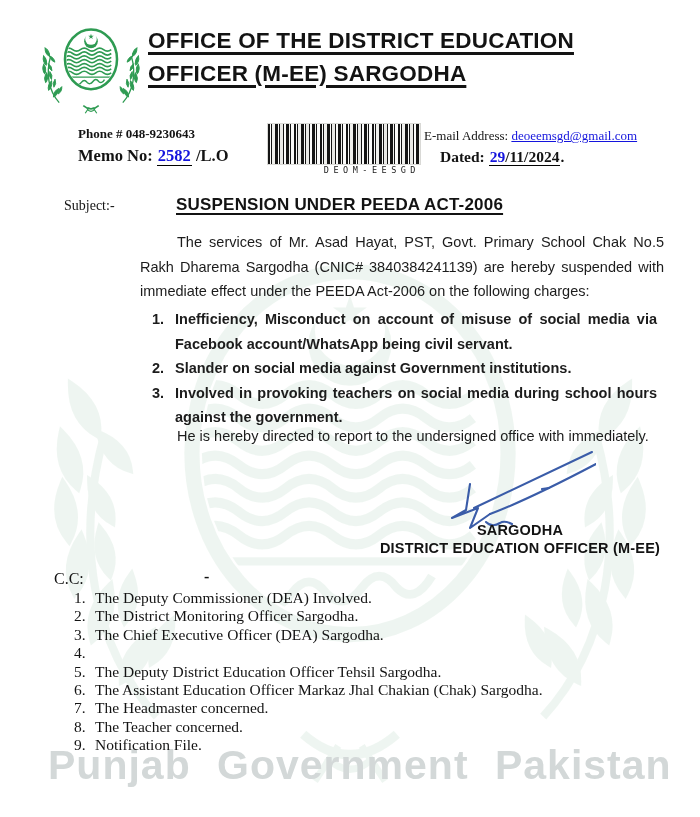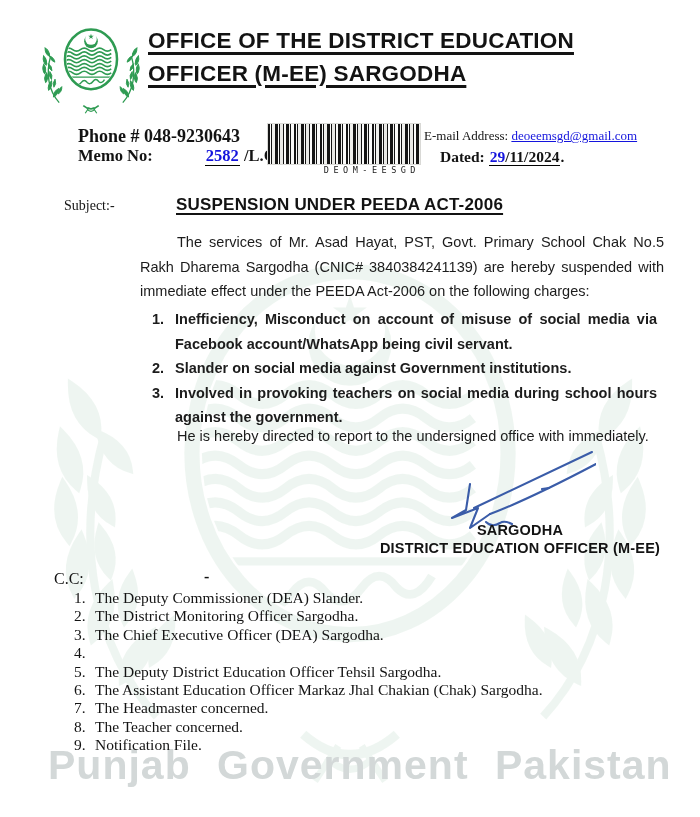--- a/index.html
+++ b/index.html
@@ -29,23 +29,23 @@
     left:148px; top:24px; width:436px; text-align:left;
     font-family:"Liberation Sans", sans-serif; font-weight:bold;
     font-size:22.5px; line-height:33px; letter-spacing:0.2px;
   }
   .titles .tl {
     text-decoration:underline; text-decoration-thickness:2.5px;
     text-underline-offset:4px;
   }
 
   
-  .phone { left:78px; top:126px; font-weight:bold; font-size:18px; }
+  .phone { left:78px; top:126px; font-weight:bold; font-size:13px; }
   .memo  { left:78px; top:146px; font-weight:bold; font-size:16.5px; }
-  .memo .blue-ul { color:#1414dd; border-bottom:1.7px solid #000; padding:0 1px;margin-left:48px; }
+  .memo .blue-ul { color:#1414dd; border-bottom:1.7px solid #000; padding:0 1px; }
   .barcode {
     left:268px; top:124px; width:152px; height:40px;
     background:
       repeating-linear-gradient(90deg,
         #141414 0 2px,  #fbfbfa 2px 3px,
         #141414 3px 4px,#efefec 4px 7px,
         #141414 7px 10px,#fbfbfa 10px 11px,
         #141414 11px 12px,#e9e9e6 12px 15px,
         #141414 15px 16px,#fbfbfa 16px 18px,
         #141414 18px 21px,#f2f2ef 21px 22px,
@@ -207,21 +207,21 @@
   <div class="abs l1 officer">
     <div>SARGODHA</div>
     <div>DISTRICT EDUCATION OFFICER (M-EE)</div>
   </div>
 
   <div class="abs l1 cc-label">C.C:</div>
   <div class="abs l1 cc-dash">-</div>
   <div class="abs l1 cc-list">
     <div class="cc-row">
         <span class="cc-num">1.</span>
-        <span>The Deputy Commissioner (DEA) Slander.</span>
+        <span>The Deputy Commissioner (DEA) Involved.</span>
       </div>
     <div class="cc-row">
         <span class="cc-num">2.</span>
         <span>The District Monitoring Officer Sargodha.</span>
       </div>
     <div class="cc-row">
         <span class="cc-num">3.</span>
         <span>The Chief Executive Officer (DEA) Sargodha.</span>
       </div>
     <div class="cc-row">

